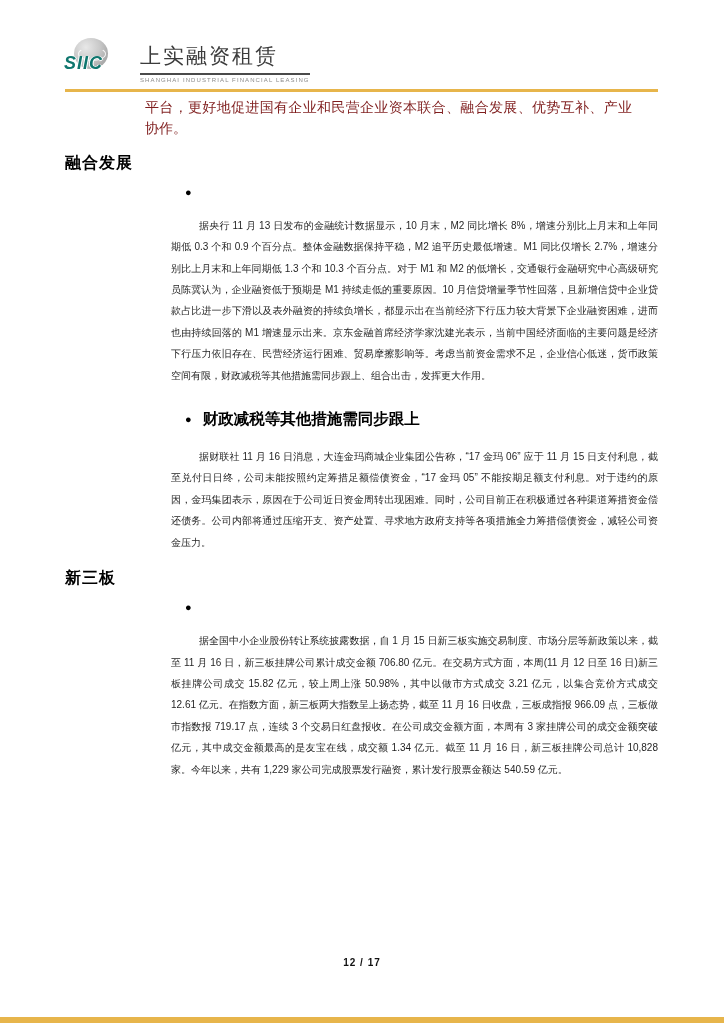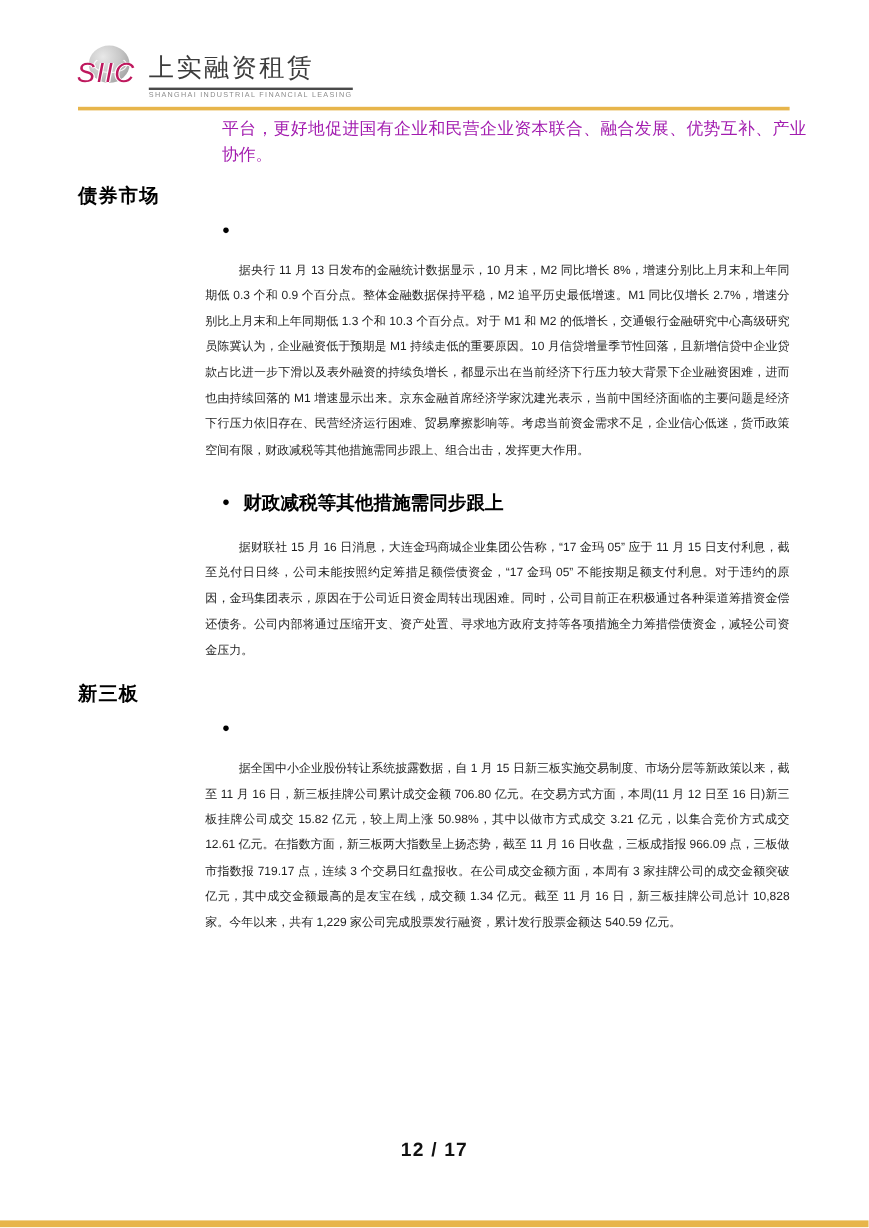--- a/index.html
+++ b/index.html
@@ -20,42 +20,42 @@
     position:absolute; left:10px; top:2px;
     width:34px; height:31px; border-radius:50%;
     background:radial-gradient(circle at 35% 30%, #e8e8e8 0%, #c9c9c9 45%, #8f8f8f 100%);
   }
   .globe:before{
     content:""; position:absolute; left:4px; top:9px; width:26px; height:12px;
     border-radius:50%; border:1px solid rgba(255,255,255,.85); border-top-color:transparent;
   }
   .siic {
     position:absolute; left:0; bottom:6px;
-    font-style:italic; font-weight:normal; font-size:23px; letter-spacing:1px;
-    color:#be185d; text-shadow:-1px 0 0 #fff, 1px 0 0 #fff, 0 1px 0 #fff;
+    font-style:italic; font-weight:bold; font-size:18px; letter-spacing:1px;
+    color:#0f766e; text-shadow:-1px 0 0 #fff, 1px 0 0 #fff, 0 1px 0 #fff;
     white-space:nowrap;
   }
-  .logo-text { margin-left:8px; padding-top:6px; }
+  .logo-text { margin-left:24px; padding-top:6px; }
   .logo-cn {
     font-size:21px; letter-spacing:2px; color:#3c3c3c; font-weight:500;
     padding-bottom:3px; border-bottom:2px solid #4a4a4a; white-space:nowrap;
   }
   .logo-en {
     margin-top:2px; font-size:6px; letter-spacing:1.1px; color:#8a8a8a; white-space:nowrap;
   }
 
   
   .gold-rule { position:absolute; top:89px; left:65px; width:593px; height:3px; background:#e7b54b; }
   .footer-bar { position:absolute; bottom:0; left:0; width:724px; height:6px; background:#e7b54b; }
 
   
   .content { position:absolute; top:97px; left:65px; width:593px; }
   .cont-para {
-    margin-left:120px; width:487px;
-    font-size:14px; line-height:21.4px; text-align:justify; color:#a21caf;
+    margin-left:80px; width:487px;
+    font-size:14px; line-height:21.4px; text-align:justify; color:#7f1d1d;
   }
   .section-title {
     margin-top:13px; font-size:16px; font-weight:bold; color:#000; letter-spacing:1px;
   }
   .headline {
     margin-left:120px; margin-top:13px;
     display:flex; align-items:center; gap:11px;
     font-size:15.5px; font-weight:bold; color:#000;
   }
   .bullet { font-size:11px; line-height:1; color:#000; }
@@ -63,21 +63,21 @@
     margin-left:106px; margin-top:16px; width:487px;
     font-size:10px; line-height:21.4px; text-align:justify; text-indent:28px; color:#1f1f1f;
   }
   .para.first { margin-top:17px; }
   .headline.second { margin-top:23px; }
   .section-title.second { margin-top:15px; }
 
   
   .page-number {
     position:absolute; left:0; bottom:55px; width:724px;
-    text-align:center; font-size:16px; font-weight:bold; color:#111; letter-spacing:1px;
+    text-align:center; font-size:10px; font-weight:bold; color:#111; letter-spacing:1px;
   }
 </style>
 </head>
 <body>
 
 <div class="page">
 
   <div class="header">
     <div class="logo-mark">
       <div class="globe"></div>
@@ -88,32 +88,32 @@
       <div class="logo-en">SHANGHAI INDUSTRIAL FINANCIAL LEASING</div>
     </div>
   </div>
 
   <div class="gold-rule"></div>
 
   <div class="content">
 
     <div class="cont-para">平台，更好地促进国有企业和民营企业资本联合、融合发展、优势互补、产业协作。</div>
 
-    <div class="section-title">债券市场</div>
+    <div class="section-title">融合发展</div>
 
     <div class="headline">
       <span class="bullet">●</span>
     </div>
     <div class="para first">据央行 11 月 13 日发布的金融统计数据显示，10 月末，M2 同比增长 8%，增速分别比上月末和上年同期低 0.3 个和 0.9 个百分点。整体金融数据保持平稳，M2 追平历史最低增速。M1 同比仅增长 2.7%，增速分别比上月末和上年同期低 1.3 个和 10.3 个百分点。对于 M1 和 M2 的低增长，交通银行金融研究中心高级研究员陈冀认为，企业融资低于预期是 M1 持续走低的重要原因。10 月信贷增量季节性回落，且新增信贷中企业贷款占比进一步下滑以及表外融资的持续负增长，都显示出在当前经济下行压力较大背景下企业融资困难，进而也由持续回落的 M1 增速显示出来。京东金融首席经济学家沈建光表示，当前中国经济面临的主要问题是经济下行压力依旧存在、民营经济运行困难、贸易摩擦影响等。考虑当前资金需求不足，企业信心低迷，货币政策空间有限，财政减税等其他措施需同步跟上、组合出击，发挥更大作用。</div>
 
     <div class="headline second">
       <span class="bullet">●</span>
       <span>财政减税等其他措施需同步跟上</span>
     </div>
-    <div class="para">据财联社 15 月 16 日消息，大连金玛商城企业集团公告称，“17 金玛 05” 应于 11 月 15 日支付利息，截至兑付日日终，公司未能按照约定筹措足额偿债资金，“17 金玛 05” 不能按期足额支付利息。对于违约的原因，金玛集团表示，原因在于公司近日资金周转出现困难。同时，公司目前正在积极通过各种渠道筹措资金偿还债务。公司内部将通过压缩开支、资产处置、寻求地方政府支持等各项措施全力筹措偿债资金，减轻公司资金压力。</div>
+    <div class="para">据财联社 11 月 16 日消息，大连金玛商城企业集团公告称，“17 金玛 06” 应于 11 月 15 日支付利息，截至兑付日日终，公司未能按照约定筹措足额偿债资金，“17 金玛 05” 不能按期足额支付利息。对于违约的原因，金玛集团表示，原因在于公司近日资金周转出现困难。同时，公司目前正在积极通过各种渠道筹措资金偿还债务。公司内部将通过压缩开支、资产处置、寻求地方政府支持等各项措施全力筹措偿债资金，减轻公司资金压力。</div>
 
     <div class="section-title second">新三板</div>
 
     <div class="headline">
       <span class="bullet">●</span>
     </div>
     <div class="para first">据全国中小企业股份转让系统披露数据，自 1 月 15 日新三板实施交易制度、市场分层等新政策以来，截至 11 月 16 日，新三板挂牌公司累计成交金额 706.80 亿元。在交易方式方面，本周(11 月 12 日至 16 日)新三板挂牌公司成交 15.82 亿元，较上周上涨 50.98%，其中以做市方式成交 3.21 亿元，以集合竞价方式成交 12.61 亿元。在指数方面，新三板两大指数呈上扬态势，截至 11 月 16 日收盘，三板成指报 966.09 点，三板做市指数报 719.17 点，连续 3 个交易日红盘报收。在公司成交金额方面，本周有 3 家挂牌公司的成交金额突破亿元，其中成交金额最高的是友宝在线，成交额 1.34 亿元。截至 11 月 16 日，新三板挂牌公司总计 10,828 家。今年以来，共有 1,229 家公司完成股票发行融资，累计发行股票金额达 540.59 亿元。</div>
 
   </div>
 

